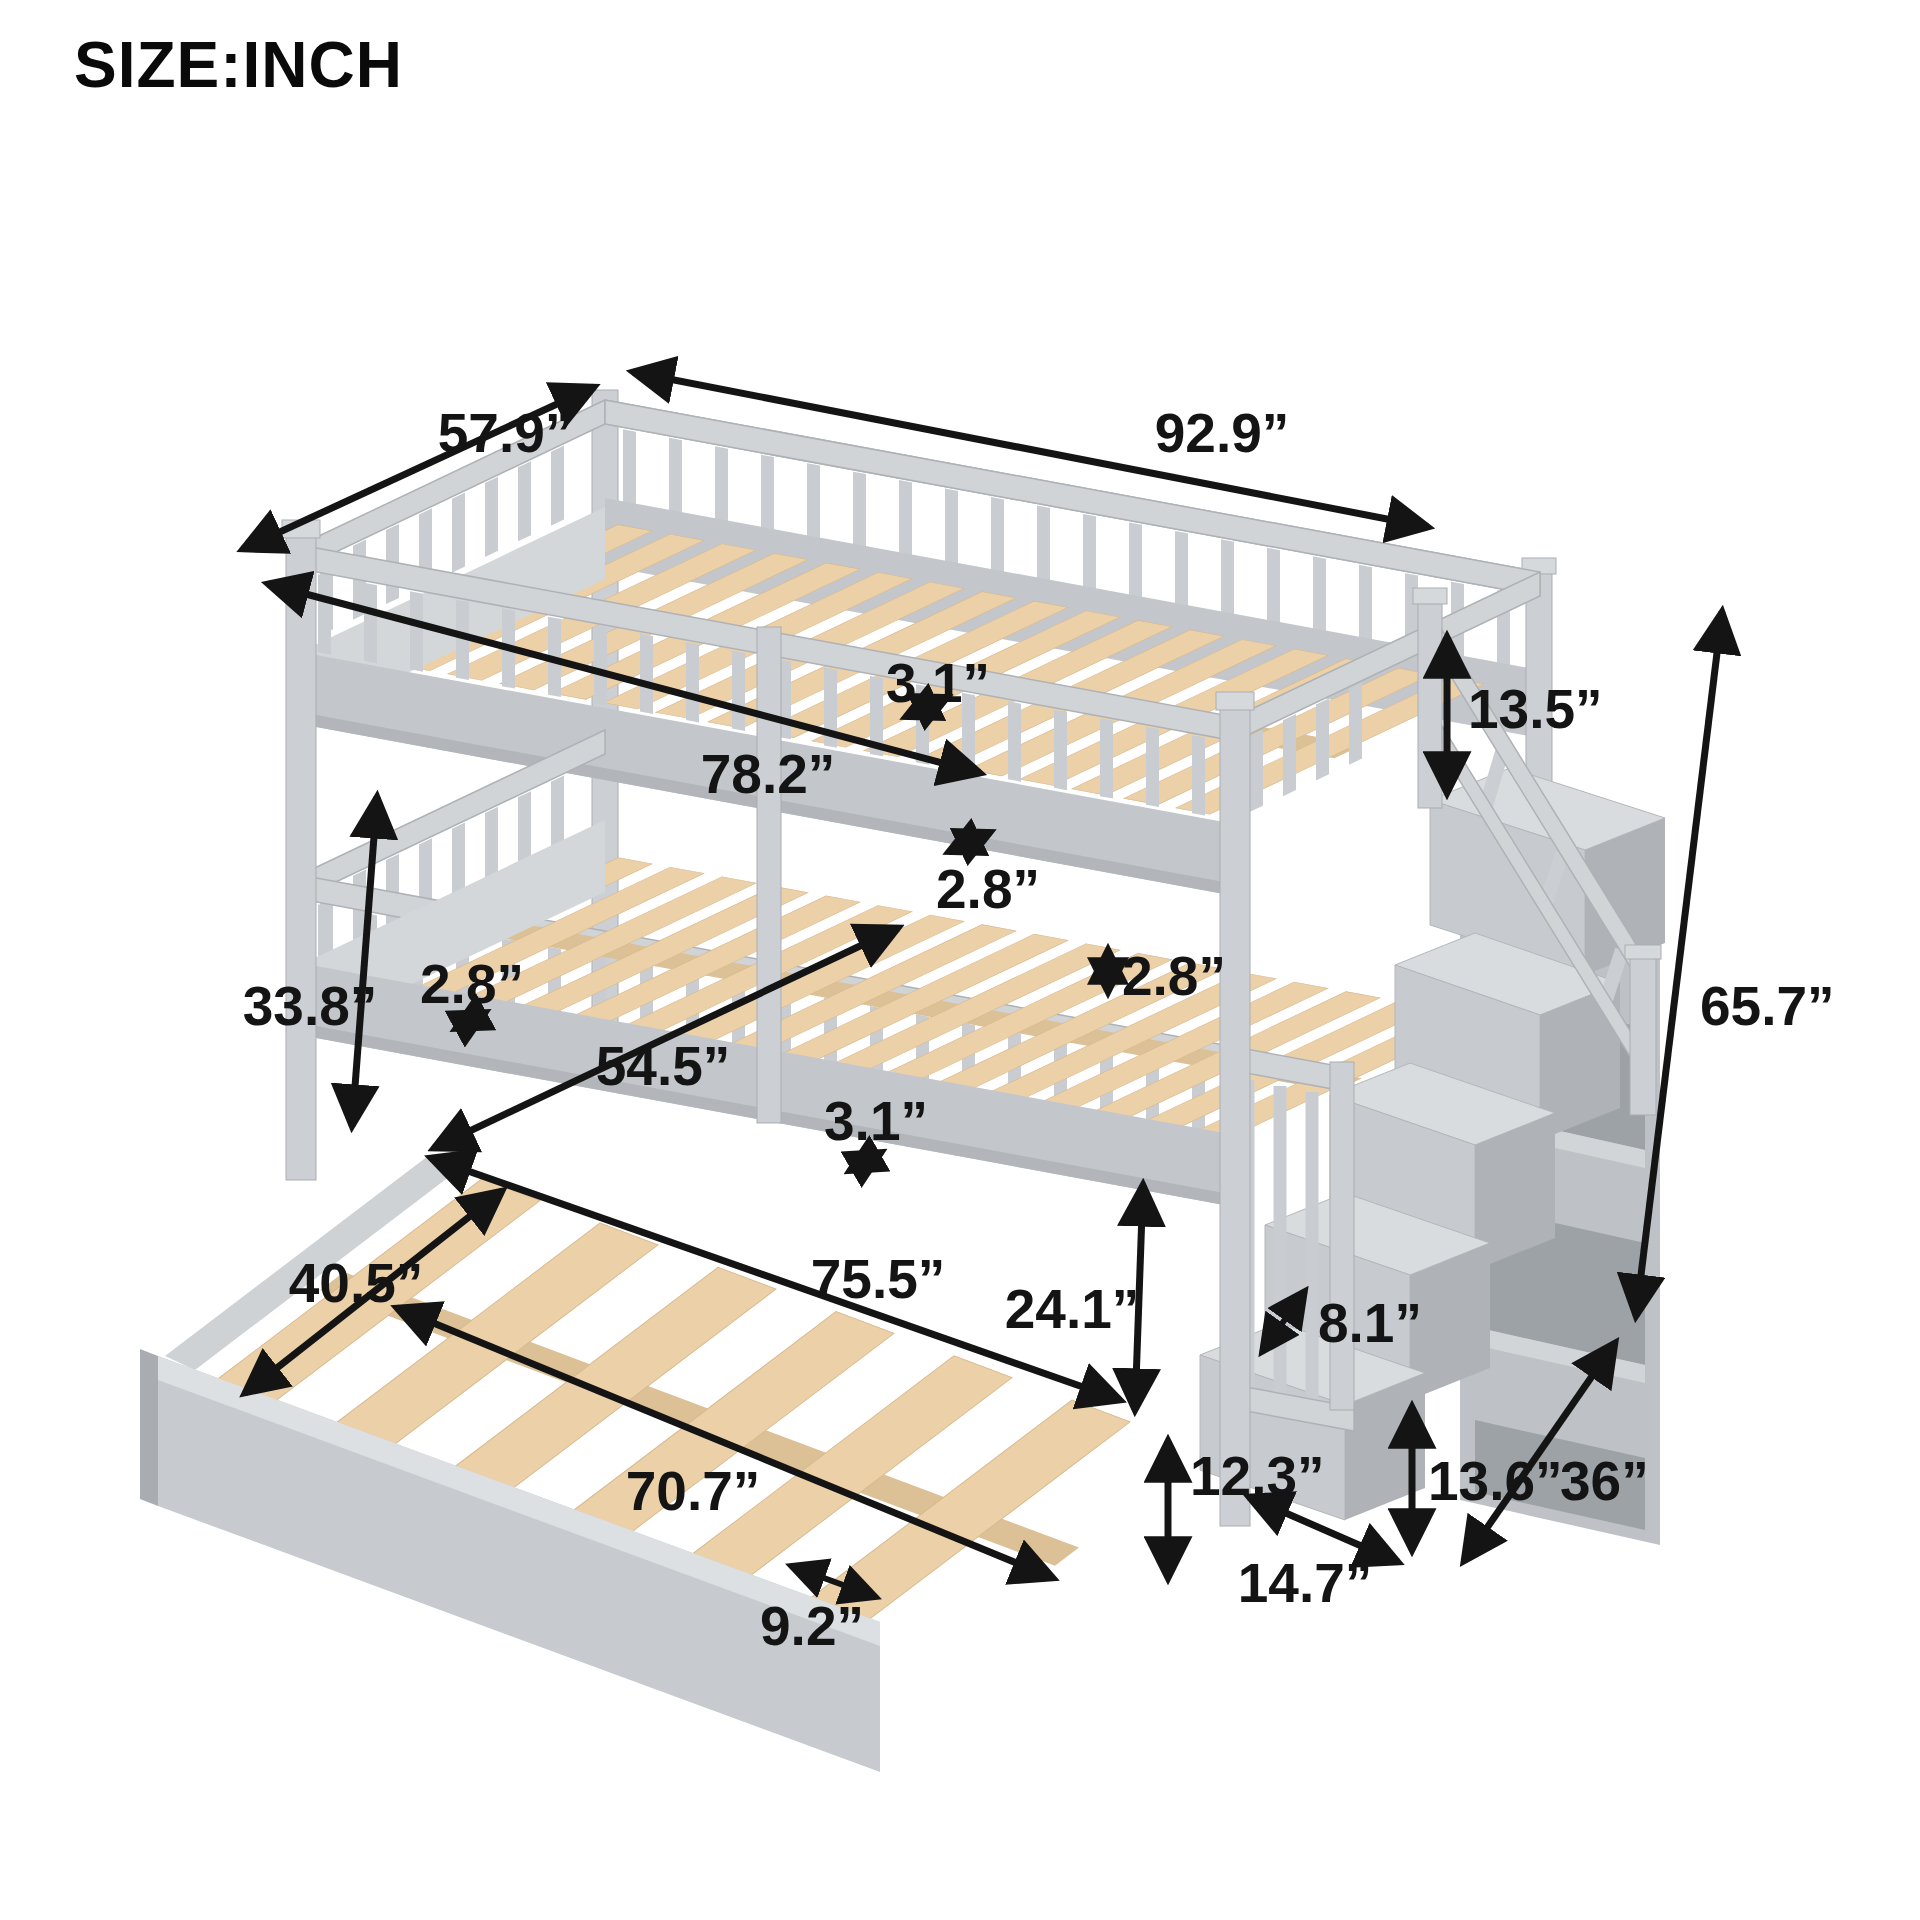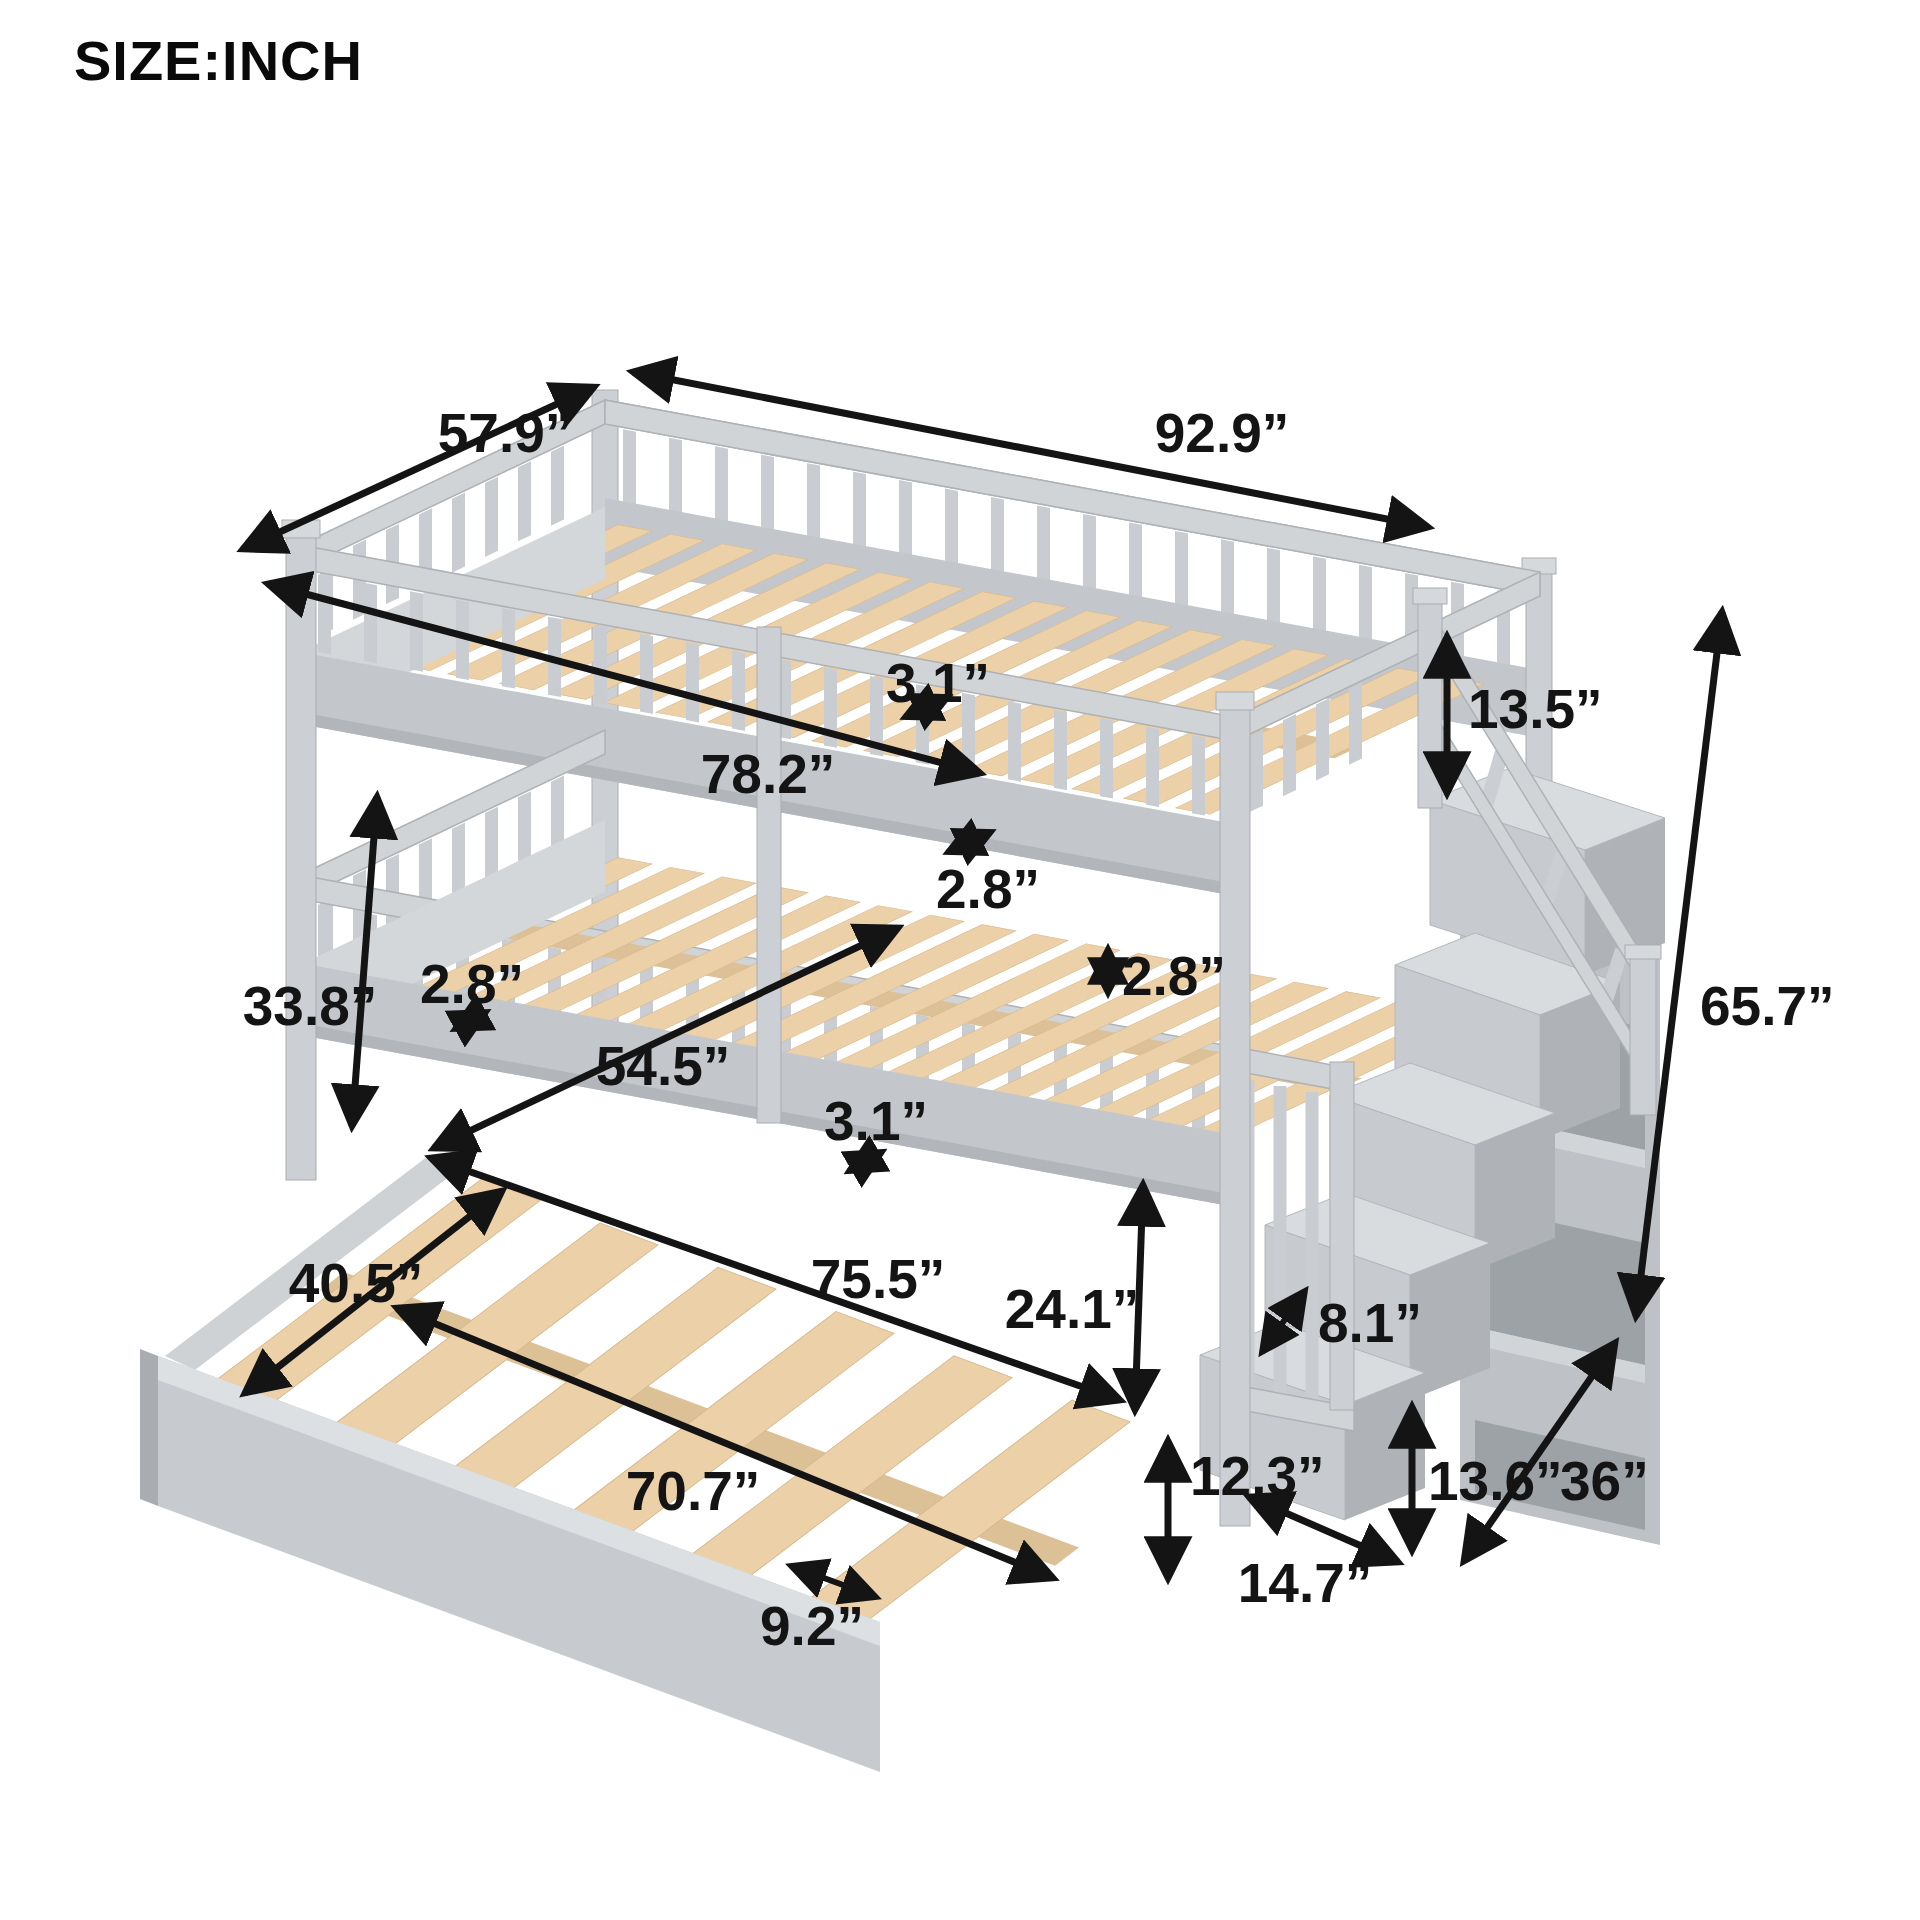--- a/index.html
+++ b/index.html
@@ -1,18 +1,18 @@
 <!DOCTYPE html>
 <html><head>
 <meta charset="utf-8">
 <style>
   html,body{margin:0;padding:0;background:#fff;}
   .stage{position:relative;width:1920px;height:1920px;background:#fff;overflow:hidden;
          font-family:"Liberation Sans",sans-serif;}
-  .title{position:absolute;left:74px;top:28px;font-size:56px;font-weight:bold;
+  .title{position:absolute;left:74px;top:28px;font-size:64px;font-weight:bold;
          letter-spacing:1px;color:#0a0a0a;margin:0;}
   svg{position:absolute;left:0;top:0;}
   .dim{font-family:"Liberation Sans",sans-serif;font-size:55px;font-weight:700;fill:#141414;}
   .ar{stroke:#141414;stroke-width:7;fill:none;}
   .ars{stroke:#141414;stroke-width:6;fill:none;}
   .bar{fill:#d0d4d7;stroke:#aeb2b6;stroke-width:1.5;}
   .bal{fill:#c9cdd1;}
   .bandL{fill:#d4d7da;}
   .bandF{fill:#c3c7cb;}
   .post{fill:#ccd0d4;stroke:#a9adb2;stroke-width:1;}

